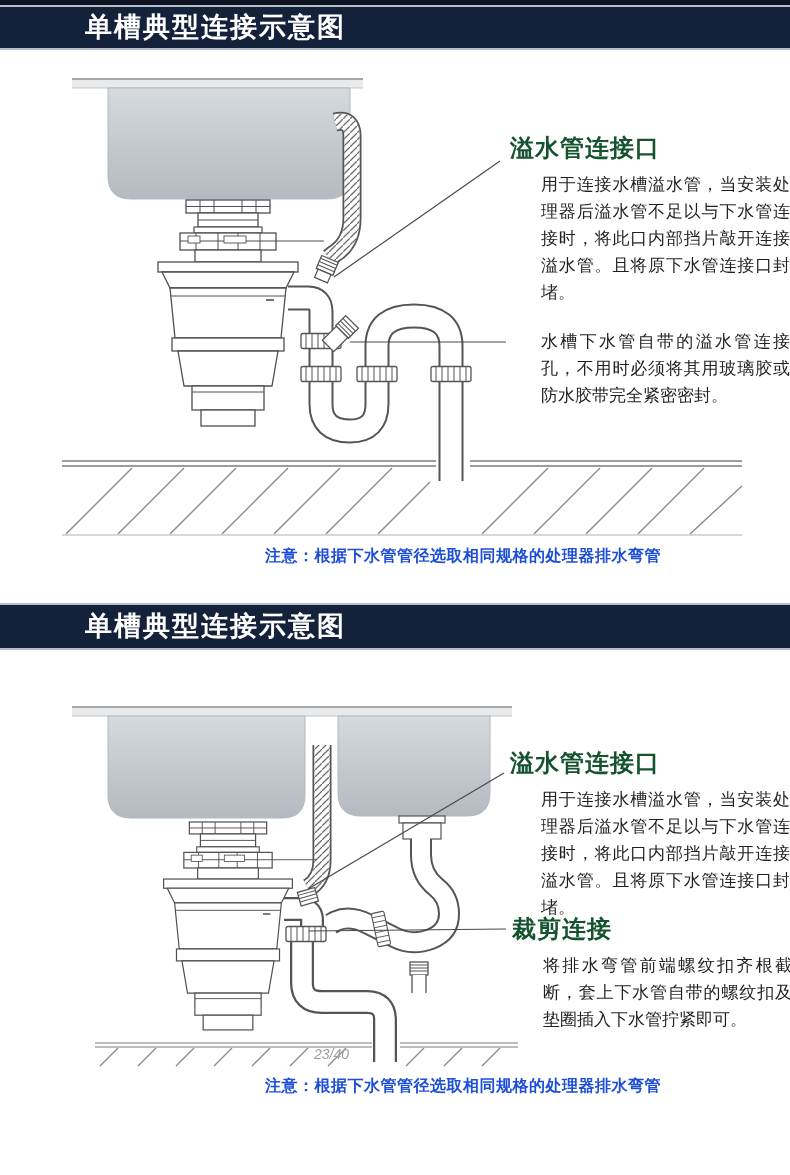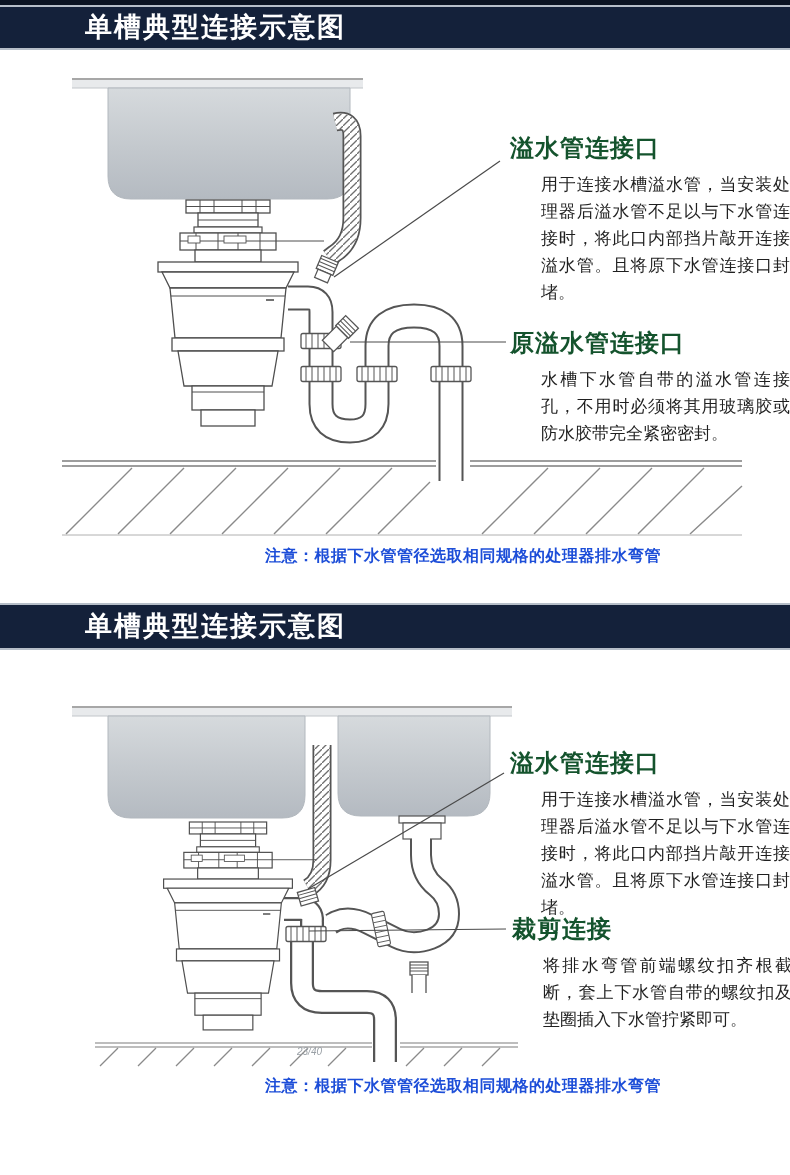--- a/index.html
+++ b/index.html
@@ -26,21 +26,21 @@
   .ann p  { font-size:17px; color:#1f1f1f; line-height:27px; text-align:justify;margin-left:31px; }
   #ann1 { left:510px; top:133px; }
   #ann2 { left:510px; top:328px; }
   #ann3 { left:510px; top:748px; }
   #ann4 { left:512px; top:914px; }
 
   .note { position:absolute; left:265px; font-size:16px; font-weight:600; color:#1d4ed8; letter-spacing:0.5px; }
   #note1 { top:546px; }
   #note2 { top:1076px; }
 
-  .watermark { position:absolute; left:297px; top:1046px; font-size:10px; color:#9aa0a6; font-style:italic; }
+  .watermark { position:absolute; left:314px; top:1046px; font-size:14px; color:#9aa0a6; font-style:italic; }
 </style>
 </head>
 <body>
 
 <div class="page">
 
   <div class="top-strip"></div>
 
   <div class="sec-header" id="hdr1">
     <h1>单槽典型连接示意图</h1>
@@ -136,21 +136,20 @@
 
     <path d="M334,277 L500,161" stroke="#4a4a4a" stroke-width="1.2" fill="none"></path>
     <path d="M350,342 H506" stroke="#4a4a4a" stroke-width="1.2" fill="none"></path>
   </svg>
 
   <div class="ann" id="ann1">
     <h2>溢水管连接口</h2>
     <p>用于连接水槽溢水管，当安装处理器后溢水管不足以与下水管连接时，将此口内部挡片敲开连接溢水管。且将原下水管连接口封堵。</p>
   </div>
   <div class="ann" id="ann2">
-    <h2>原溢水管连接口</h2>
     <p>水槽下水管自带的溢水管连接孔，不用时必须将其用玻璃胶或防水胶带完全紧密密封。</p>
   </div>
 
   <p class="note" id="note1">注意：根据下水管管径选取相同规格的处理器排水弯管</p>
 
   <div class="sec-header" id="hdr2">
     <h1>单槽典型连接示意图</h1>
   </div>
 
   <svg id="svg2" class="diagram-svg" width="790" height="400" viewBox="0 680 790 400">

